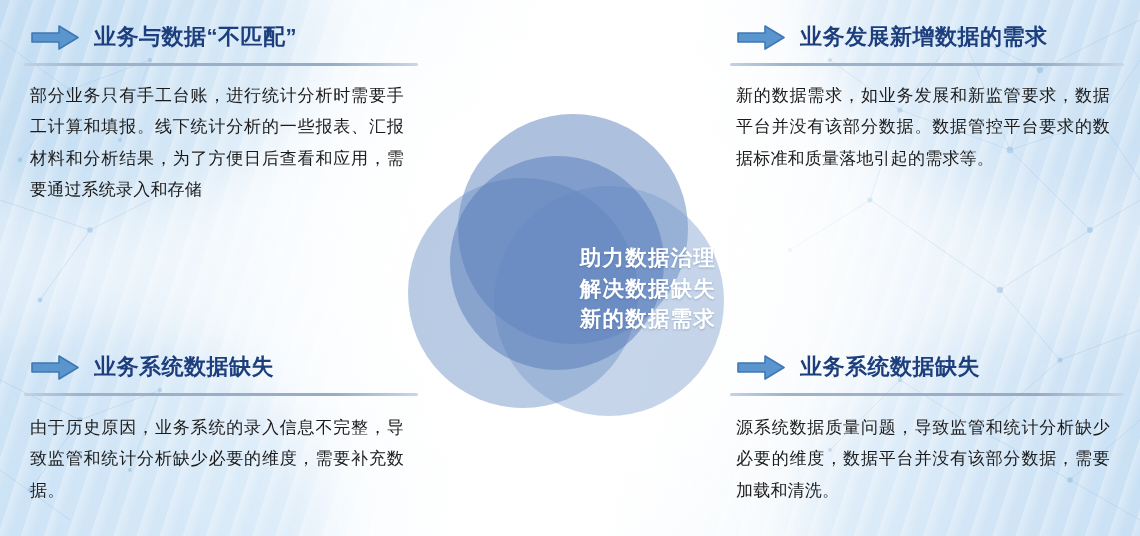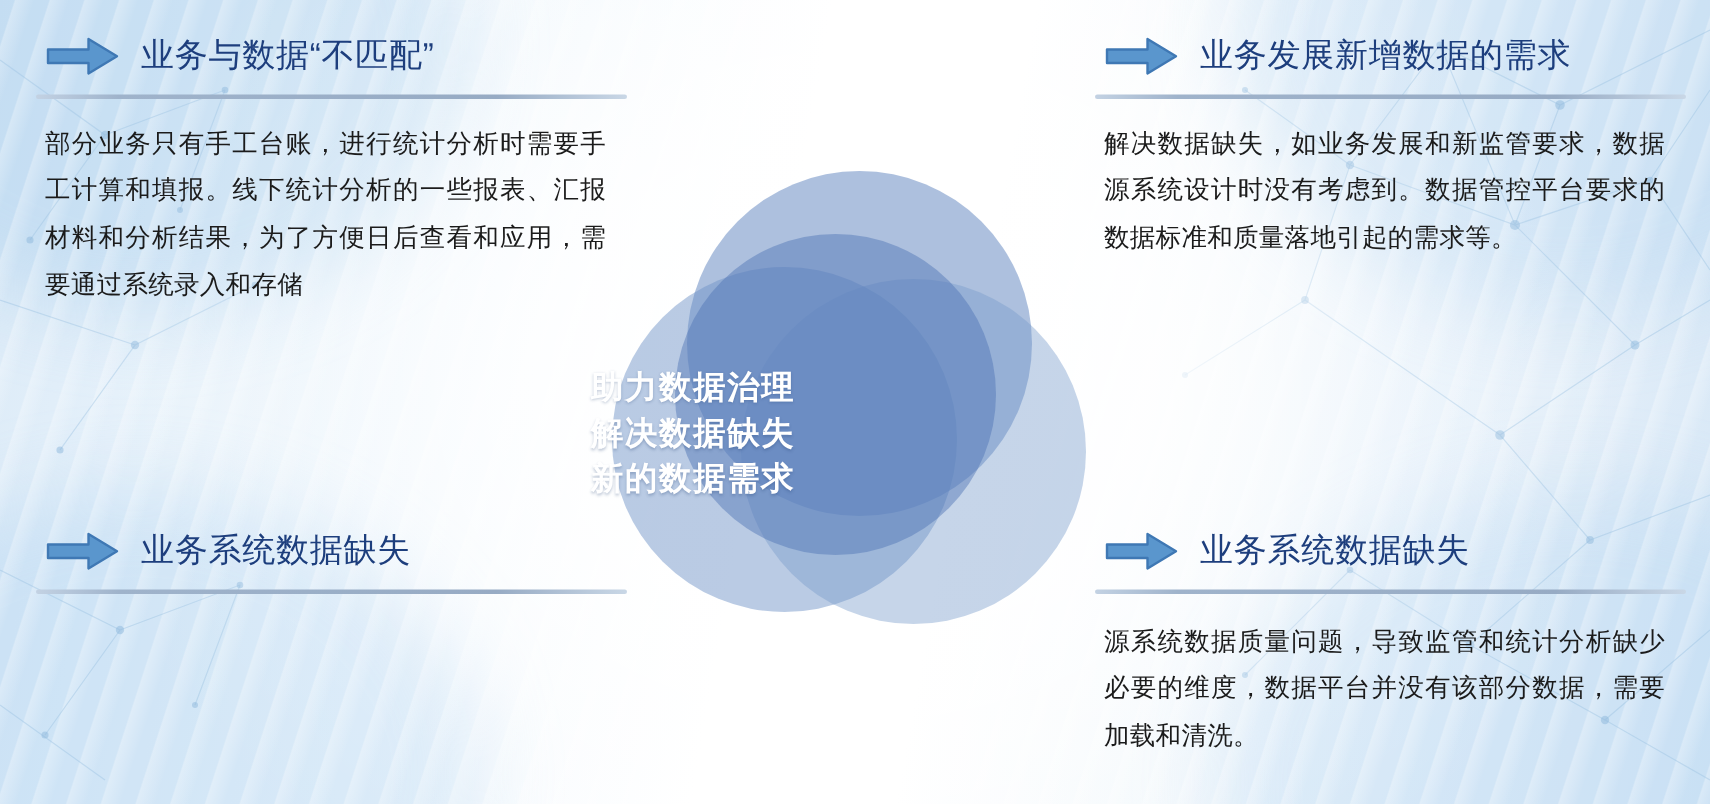--- a/index.html
+++ b/index.html
@@ -73,21 +73,21 @@
   .circ { position:absolute; border-radius:50%; }
   .circ.a { left:52px;  top:2px;   width:230px; height:230px; background:rgba(98,135,192,0.52); }
   .circ.b { left:2px;   top:66px;  width:230px; height:230px; background:rgba(110,147,199,0.48); }
   .circ.c { left:88px;  top:74px;  width:230px; height:230px; background:rgba(120,155,203,0.42); }
   .circ.d { left:44px;  top:44px;  width:214px; height:214px; background:rgba(78,116,180,0.46); }
 
   .circle-text {
     position:absolute;
     left:0; top:0; width:322px; height:322px;
     display:flex; flex-direction:column;
-    align-items:flex-start; justify-content:center;
+    align-items:flex-end; justify-content:center;
     gap:2px;
     transform:translate(-12px, 16px);
   }
   .circle-text span {
     display:block;
     color:#ffffff;
     font-size:21.5px;
     font-weight:bold;
     letter-spacing:1.2px;
     line-height:1.34;
@@ -105,21 +105,21 @@
   .qhead {
     display:flex; align-items:center;
     gap:14px;
     height:38px;
     padding-left:6px;
   }
   .arrow-icon { flex:none; width:50px; height:27px; display:block; }
   .qtitle {
     color:#1d3e7d;
     font-size:22px;
-    font-weight:normal;
+    font-weight:bold;
     letter-spacing:.5px;
     white-space:nowrap;
     line-height:1;
   }
   .qrule {
     margin-top:7px;
     height:3px;
     width:394px;
     border-radius:2px;
     background:linear-gradient(90deg,#c3d2e3 0%, #9fb3cb 14%, #97abc4 78%, #c9d7e6 100%);
@@ -219,31 +219,32 @@
   </div>
 
   <div class="quad q2">
     <div class="qhead">
       <svg class="arrow-icon" viewBox="0 0 50 27">
         <path d="M2 9 H29 V2 L48 13.5 L29 25 V18 H2 Z" fill="#5a96cd" stroke="#3f78b4" stroke-width="1.6" stroke-linejoin="round"></path>
       </svg>
       <div class="qtitle">业务发展新增数据的需求</div>
     </div>
     <div class="qrule"></div>
-    <div class="qbody">解决数据缺失，如业务发展和新监管要求，数据源系统设计时没有考虑到。数据管控平台要求的数据标准和质量落地引起的需求等。</div>
+    <div class="qbody">新的数据需求，如业务发展和新监管要求，数据平台并没有该部分数据。数据管控平台要求的数据标准和质量落地引起的需求等。</div>
   </div>
 
   <div class="quad q3">
     <div class="qhead">
       <svg class="arrow-icon" viewBox="0 0 50 27">
         <path d="M2 9 H29 V2 L48 13.5 L29 25 V18 H2 Z" fill="#5a96cd" stroke="#3f78b4" stroke-width="1.6" stroke-linejoin="round"></path>
       </svg>
       <div class="qtitle">业务系统数据缺失</div>
     </div>
     <div class="qrule"></div>
+    <div class="qbody">由于历史原因，业务系统的录入信息不完整，导致监管和统计分析缺少必要的维度，需要补充数据。</div>
   </div>
 
   <div class="quad q4">
     <div class="qhead">
       <svg class="arrow-icon" viewBox="0 0 50 27">
         <path d="M2 9 H29 V2 L48 13.5 L29 25 V18 H2 Z" fill="#5a96cd" stroke="#3f78b4" stroke-width="1.6" stroke-linejoin="round"></path>
       </svg>
       <div class="qtitle">业务系统数据缺失</div>
     </div>
     <div class="qrule"></div>

